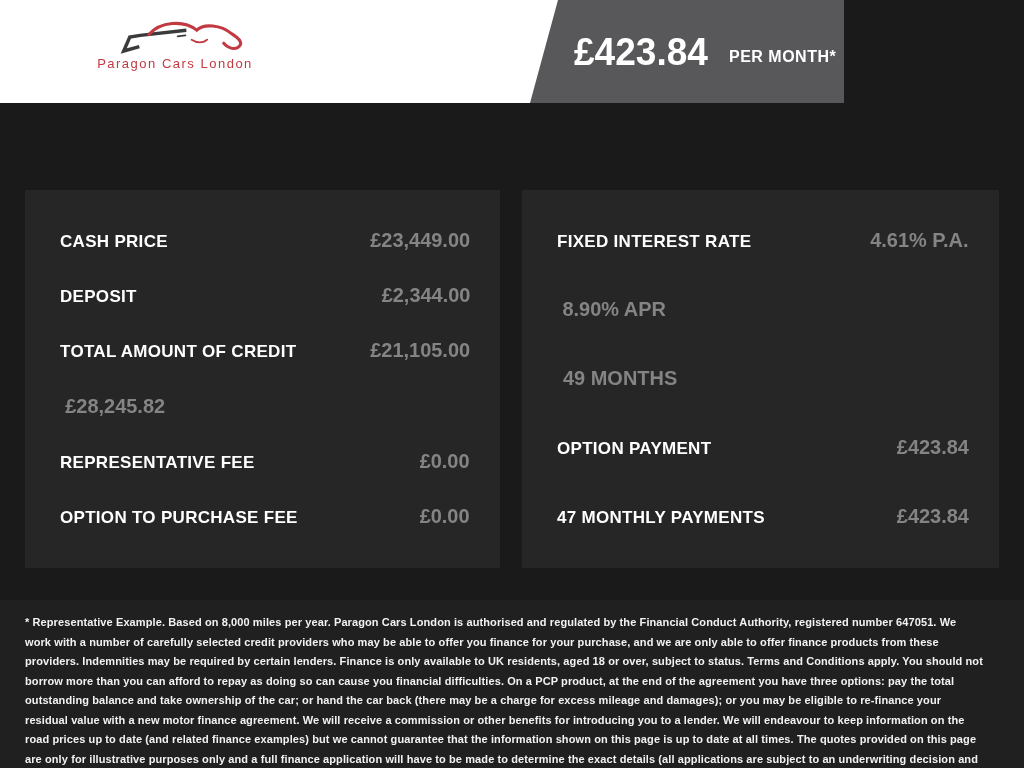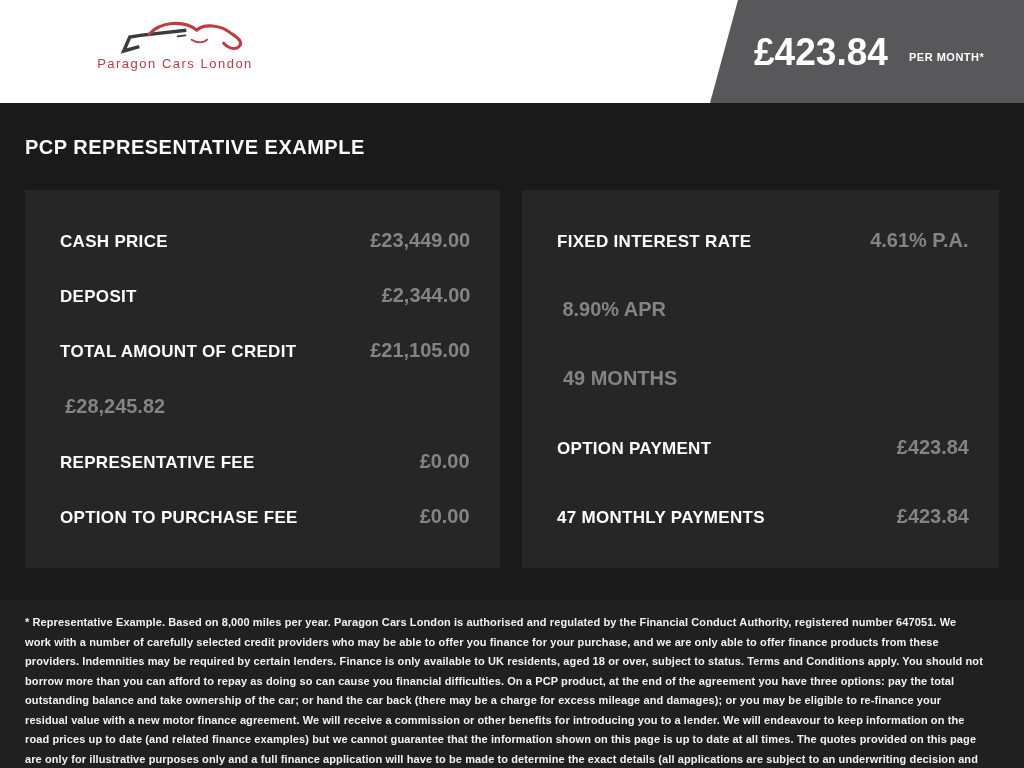--- a/index.html
+++ b/index.html
@@ -6,21 +6,21 @@
   html, body { width: 1024px; height: 768px; overflow: hidden; }
   body {
     font-family: "Liberation Sans", sans-serif;
     background: #1a1a1a;
     position: relative;
   }
 
   
   .header {
     position: absolute; top: 0; left: 0;
-    width: 1024px; height: 103px;
+    width: 844px; height: 103px;
     background: #ffffff;
   }
   .logo {
     position: absolute; left: 90px; top: 18px;
     width: 170px; text-align: center;
     cursor: pointer;
   }
   .logo svg { display: block; margin: 0 auto; }
   .logo-text {
     display: block;
@@ -44,21 +44,21 @@
     color: #ffffff;
   }
   .price-amount {
     font-size: 39px;
     font-weight: bold;
     letter-spacing: 0px;
     transform: scaleX(0.95);
     transform-origin: left center;
   }
   .price-period {
-    font-size: 11px;
+    font-size: 16px;
     font-weight: bold;
     letter-spacing: 0.5px;
     margin-left: 14px;
     margin-top: 10px;
   }
 
   
   .main {
     position: absolute; top: 103px; left: 0;
     width: 1024px; height: 497px;
@@ -145,21 +145,20 @@
 
   <div class="price-banner">
     <span class="price-amount">£423.84</span>
     <span class="price-period">PER MONTH*</span>
   </div>
 
 </div>
 
 <div class="main">
 
-  <div class="page-title">PCP REPRESENTATIVE EXAMPLE</div>
 
   <div class="panel panel-left">
     <div class="finance-row">
       <span class="finance-label">CASH PRICE</span>
       <span class="finance-value">£23,449.00</span>
     </div>
     <div class="finance-row">
       <span class="finance-label">DEPOSIT</span>
       <span class="finance-value">£2,344.00</span>
     </div>

